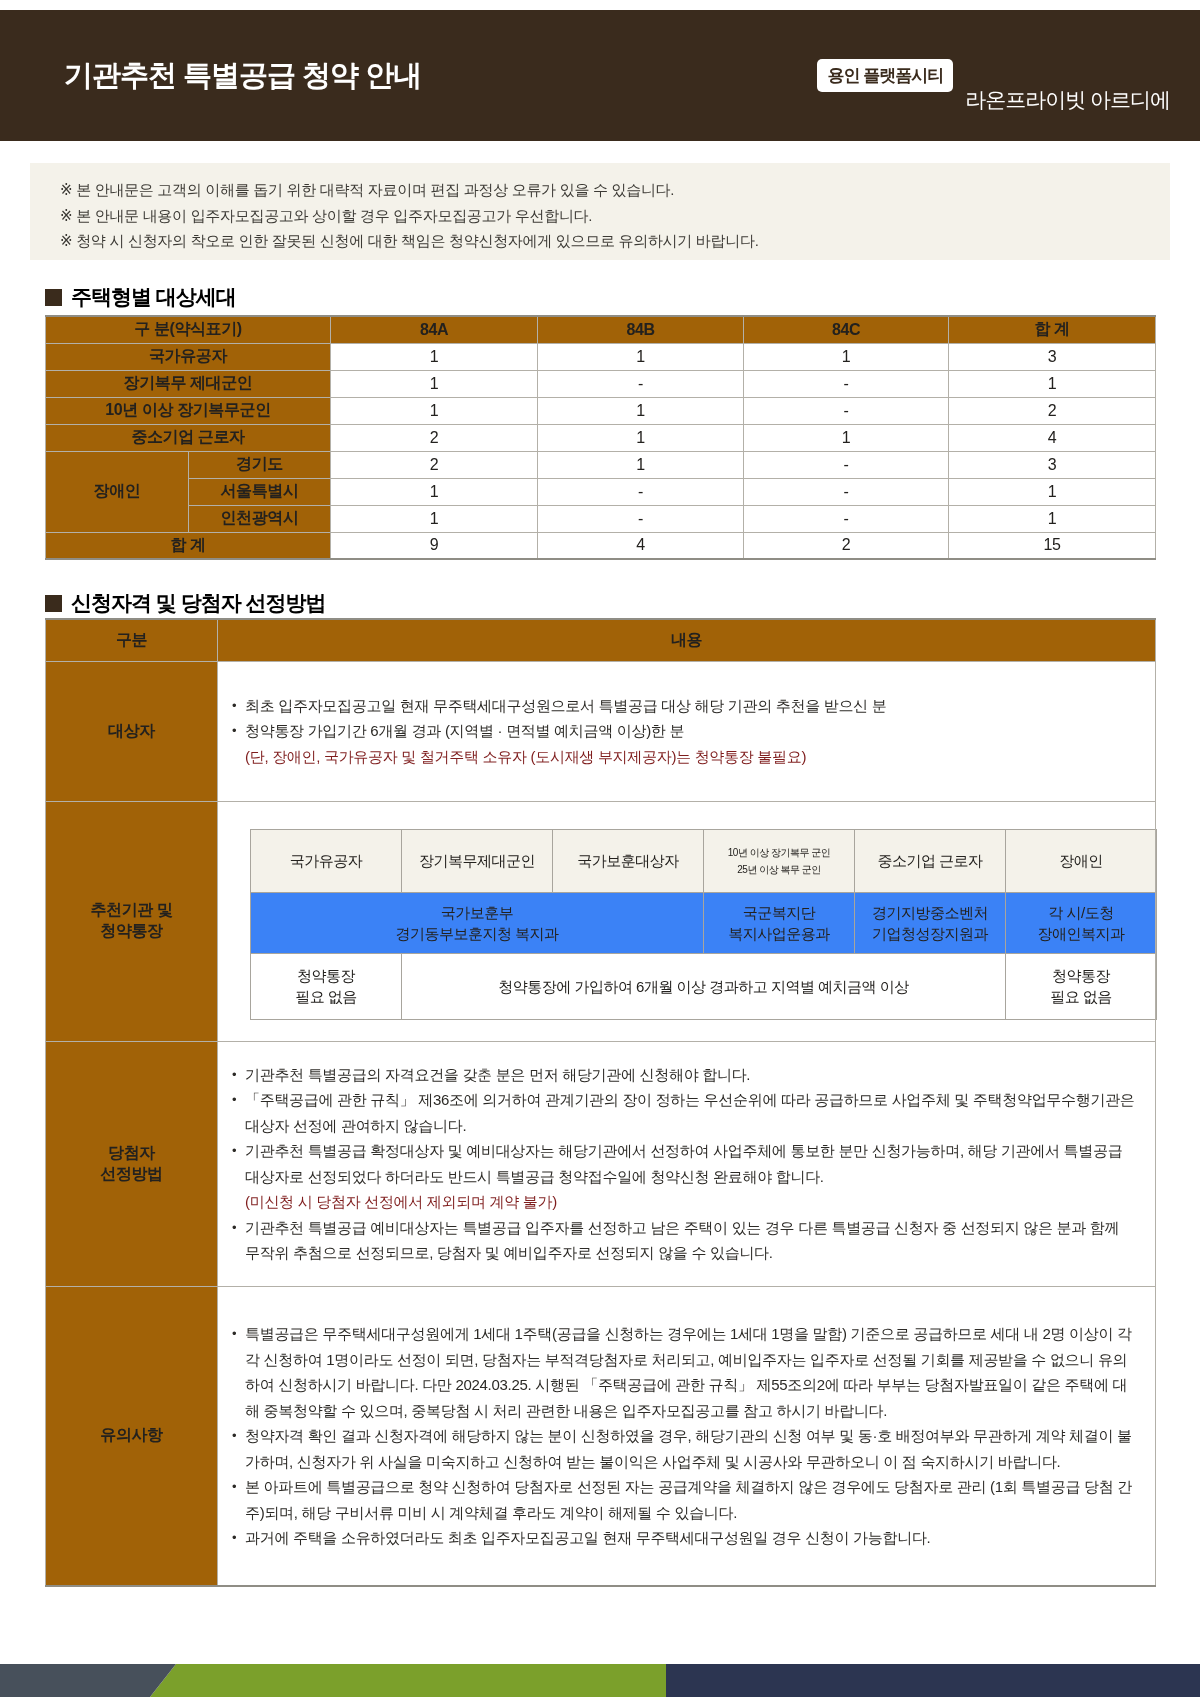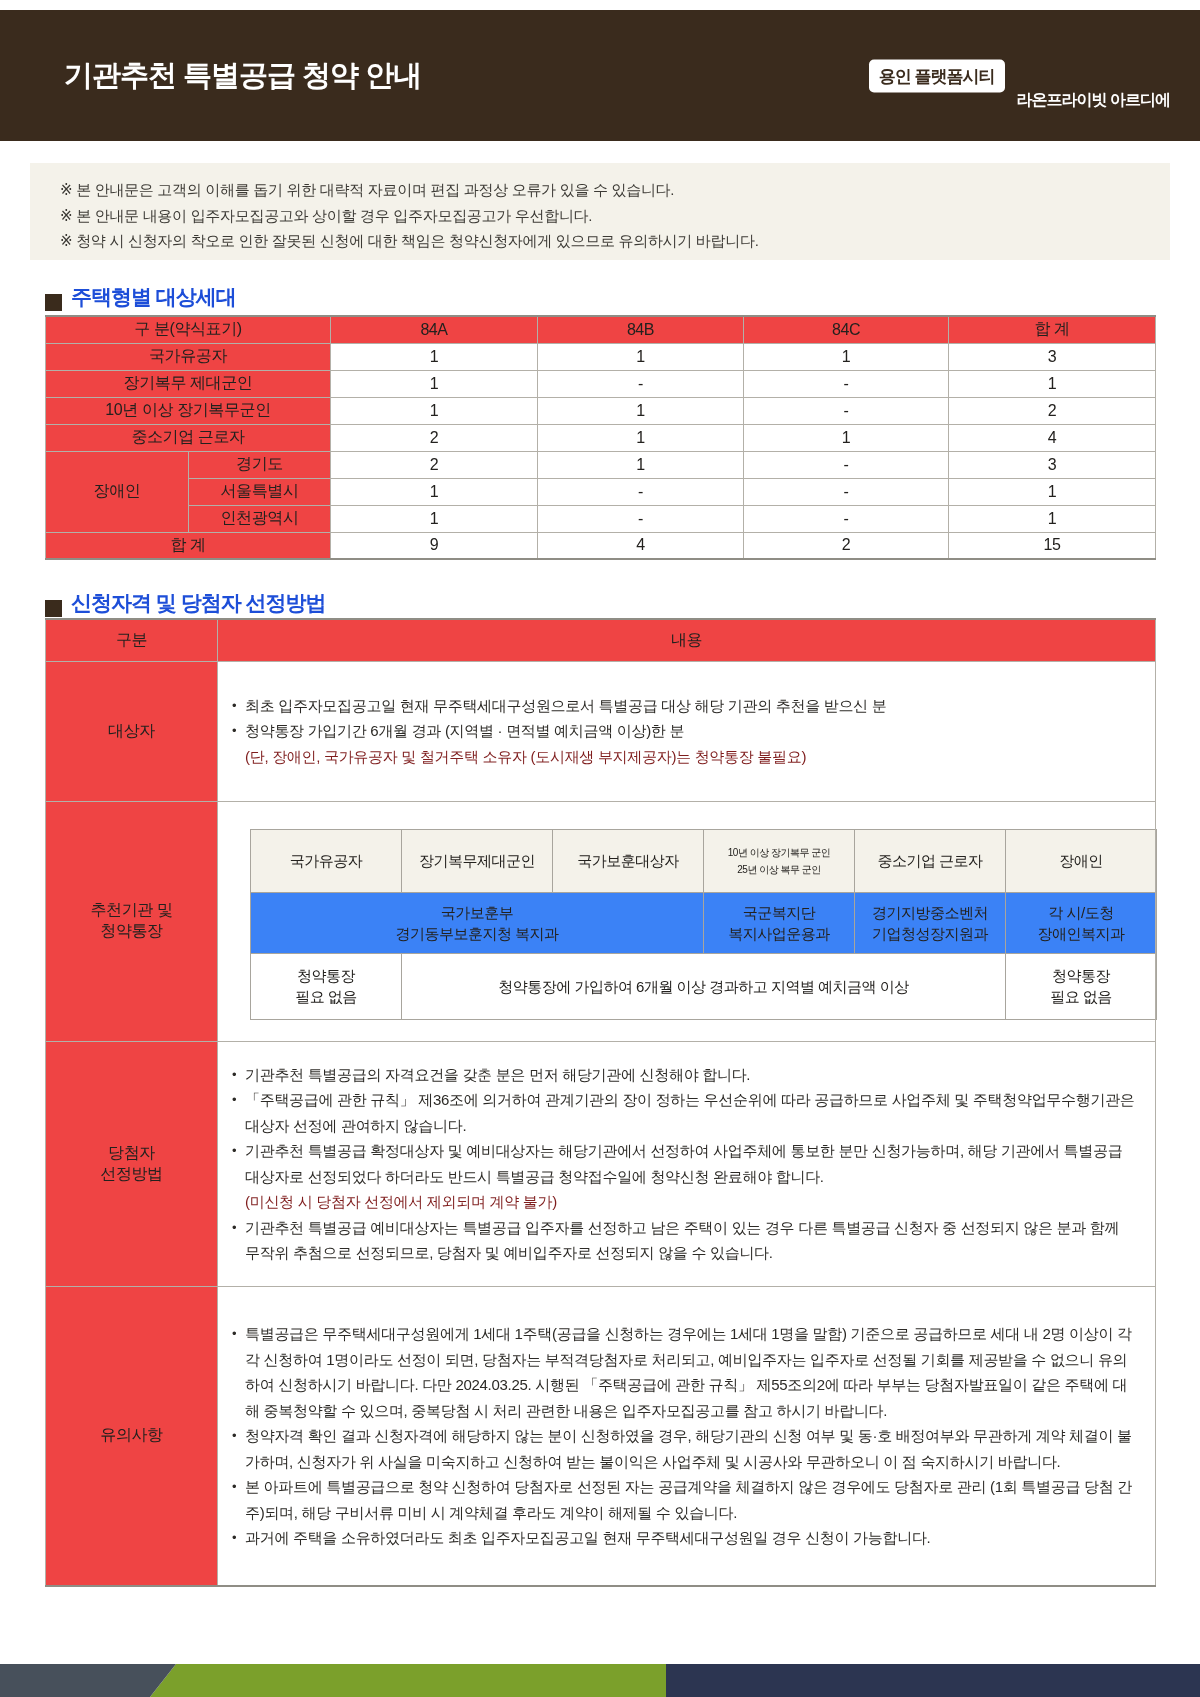--- a/index.html
+++ b/index.html
@@ -7,38 +7,38 @@
   .page { position:relative; width:1200px; height:1697px; background:#ffffff; overflow:hidden; }
 
   
   .topbar { position:absolute; top:10px; left:0; width:1200px; height:131px; background:#3a2b1d; }
   .topbar-title { position:absolute; left:64px; top:50%; transform:translateY(-50%);
                   color:#ffffff; font-size:29px; font-weight:bold; letter-spacing:-1px; }
   .brandbox { position:absolute; right:30px; top:50%; transform:translateY(-50%);
               display:flex; align-items:center; gap:12px; }
   .badge { background:#ffffff; color:#3a2b1d; font-size:17px; font-weight:bold;
            padding:5px 10px; border-radius:5px; letter-spacing:-1px; }
-  .brand { color:#ffffff; font-size:16px; font-weight:bold; letter-spacing:-1px;margin-top:48px; }
+  .brand { color:#ffffff; font-size:21px; font-weight:normal; letter-spacing:-1px;margin-top:48px; }
 
   
   .notice { position:absolute; top:163px; left:30px; width:1140px; height:97px;
             background:#f4f2ea; padding:14px 30px; }
   .notice-line { font-size:15px; color:#3c3a35; line-height:25.5px; letter-spacing:-0.3px; }
 
   
   .section-title { position:absolute; left:45px; font-size:21px; font-weight:bold;
-                   color:#1d4ed8; letter-spacing:-1px; display:flex; align-items:flex-end; }
+                   color:#000000; letter-spacing:-1px; display:flex; align-items:center; }
   .sq { display:inline-block; width:17px; height:17px; background:#3a2b1c; margin-right:9px; }
 
   
   table { border-collapse:collapse; table-layout:fixed; }
   .grid { border-top:2px solid #8f8d85; border-bottom:2px solid #8f8d85; }
   .grid td { border:1px solid #b3b0a8; text-align:center; vertical-align:middle;
              font-size:16px; color:#23211e; letter-spacing:-0.4px; }
-  .lbl { background:#ef4444; }
+  .lbl { background:#a16207;font-weight:bold; }
   .pre { white-space:pre-line; }
 
   
   .t1 { position:absolute; top:315px; left:45px; width:1110px; }
   .t1 td { height:27px; }
 
   
   .t2 { position:absolute; top:618px; left:45px; width:1110px; }
   .t2 .content { text-align:left; padding:14px 18px 14px 14px; vertical-align:middle; }
   .bullets { list-style:none; }

